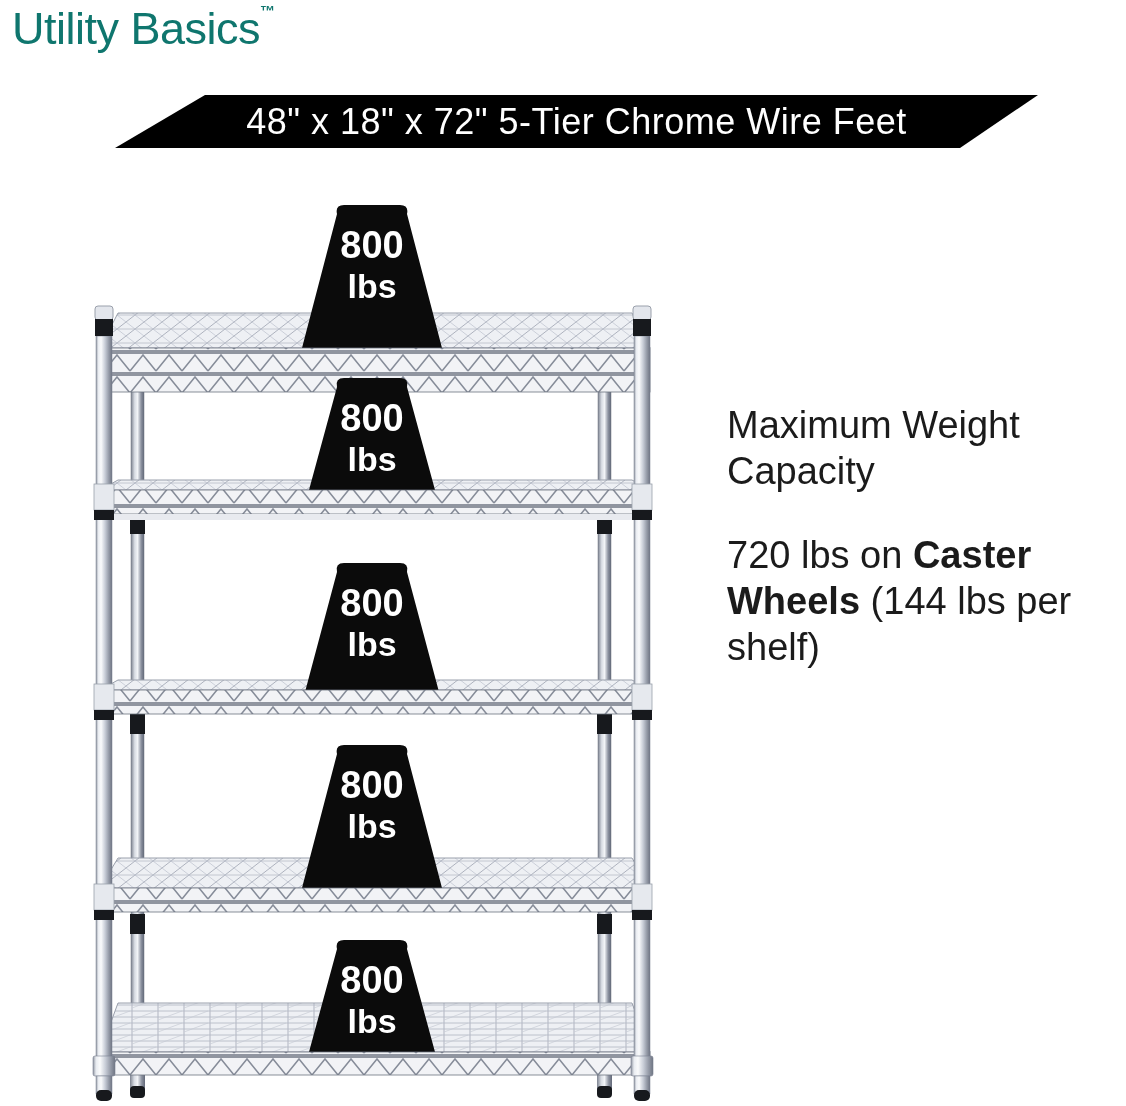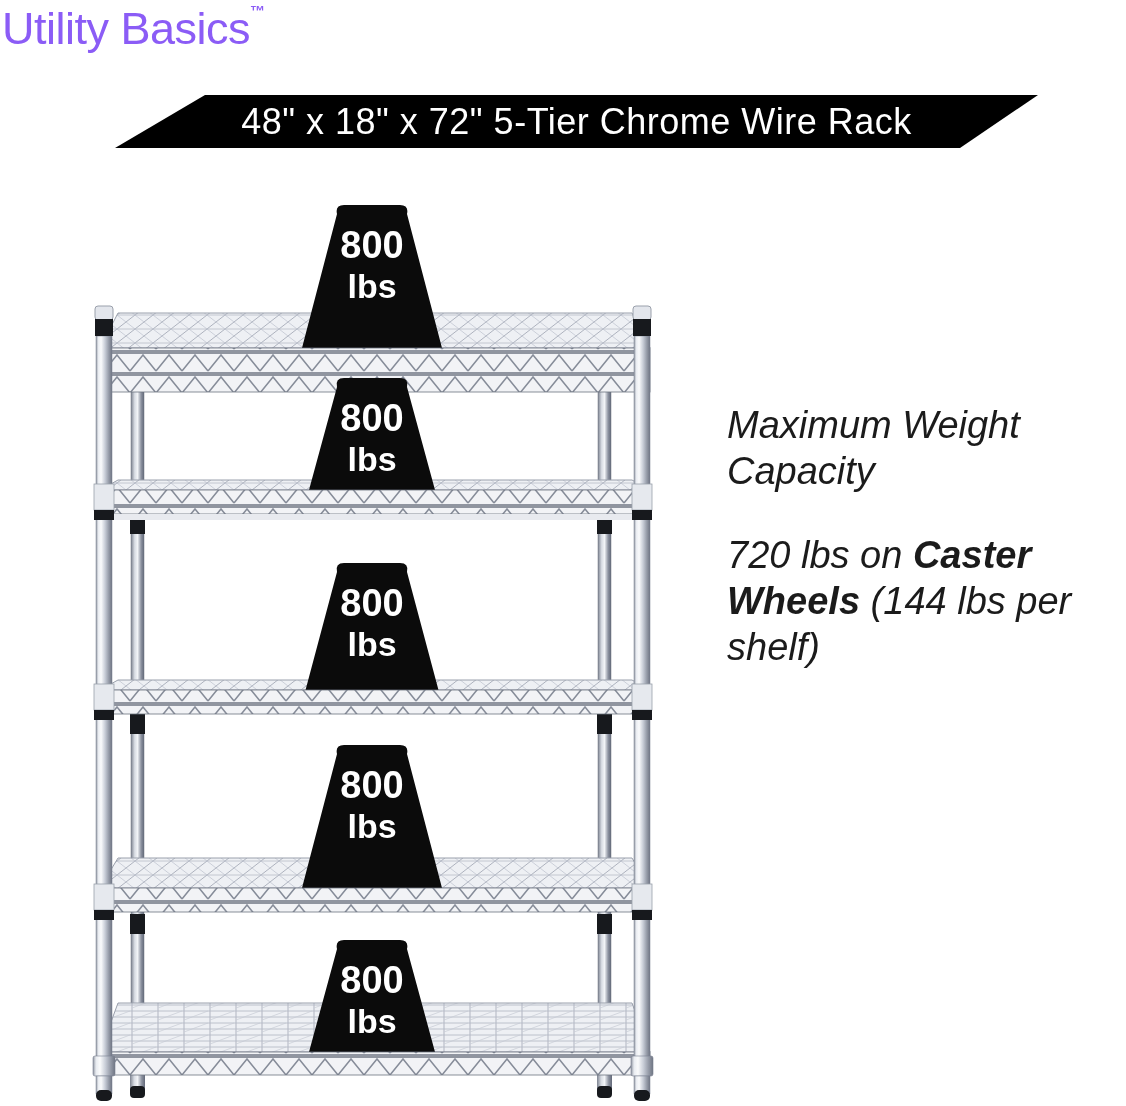--- a/index.html
+++ b/index.html
@@ -4,56 +4,56 @@
 <style>
   html,body{margin:0;padding:0;background:#ffffff;}
   .canvas{
     position:relative;width:1126px;height:1106px;background:#ffffff;
     font-family:"Liberation Sans", sans-serif;color:#1b1b1b;overflow:hidden;
   }
   .canvas span{white-space:pre-wrap;}
 
   
   .brand{
-    position:absolute;left:2px;top:2px;font-size:45px;font-weight:500;
-    color:#8b5cf6;letter-spacing:-0.5px;
+    position:absolute;left:12px;top:2px;font-size:45px;font-weight:500;
+    color:#0f766e;letter-spacing:-0.5px;
   }
   .brand sup{font-size:15px;font-weight:700;vertical-align:28px;letter-spacing:0;}
 
   
   .banner{
     position:absolute;left:115px;top:95px;width:923px;height:53px;
     background:#000000;
     clip-path:polygon(90px 0%, 100% 0%, 845px 100%, 0% 100%);
     display:flex;align-items:center;justify-content:center;
   }
   .banner .bt{
     color:#ffffff;font-size:36px;letter-spacing:0.5px;white-space:pre-wrap;
   }
   .banner .bt b{font-weight:400;}
 
   
   .info{
     position:absolute;left:727px;top:402px;width:400px;
     font-size:38px;line-height:46px;color:#1b1b1b;
   }
-  .info .block{margin:0 0 38px 0;font-style:italic;}
+  .info .block{margin:0 0 38px 0;}
   .info b{font-weight:700;}
 
   .rack-svg{position:absolute;left:0;top:0;}
 </style>
 </head>
 <body>
 
 <div class="canvas">
 
   <div class="brand"><span>Utility Basics</span><sup>™</sup></div>
 
   <div class="banner">
-    <div class="bt"><span>48" x 18" x 72" 5-Tier </span><b>Chrome</b><span> Wire Rack</span></div>
+    <div class="bt"><span>48" x 18" x 72" 5-Tier </span><b>Chrome</b><span> Wire Feet</span></div>
   </div>
 
   <svg class="rack-svg" width="1126" height="1106" viewBox="0 0 1126 1106" xmlns="http://www.w3.org/2000/svg">
     <defs>
       <linearGradient id="chrome" x1="0" y1="0" x2="1" y2="0">
         <stop offset="0" stop-color="#8f95a1"></stop>
         <stop offset="0.14" stop-color="#e9ecf1"></stop>
         <stop offset="0.32" stop-color="#fafbfc"></stop>
         <stop offset="0.56" stop-color="#c9ced8"></stop>
         <stop offset="0.8" stop-color="#959ba8"></stop>

